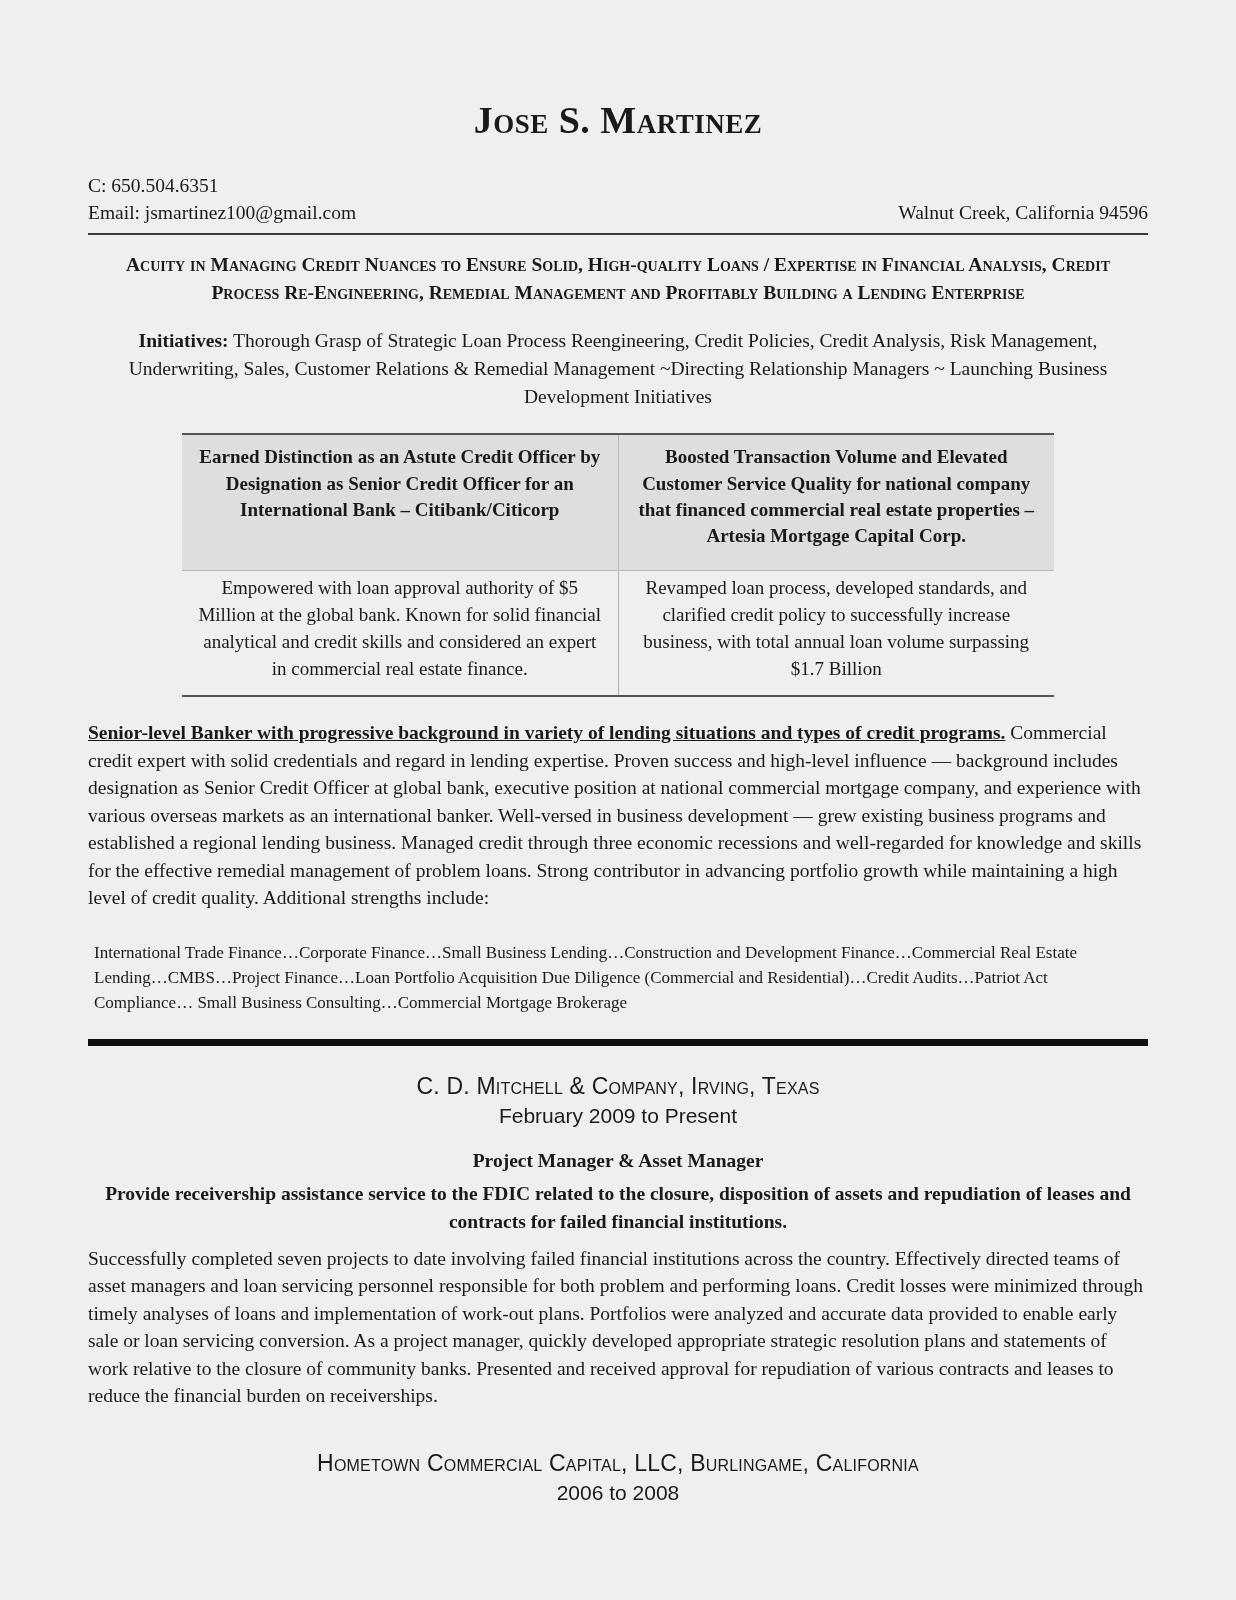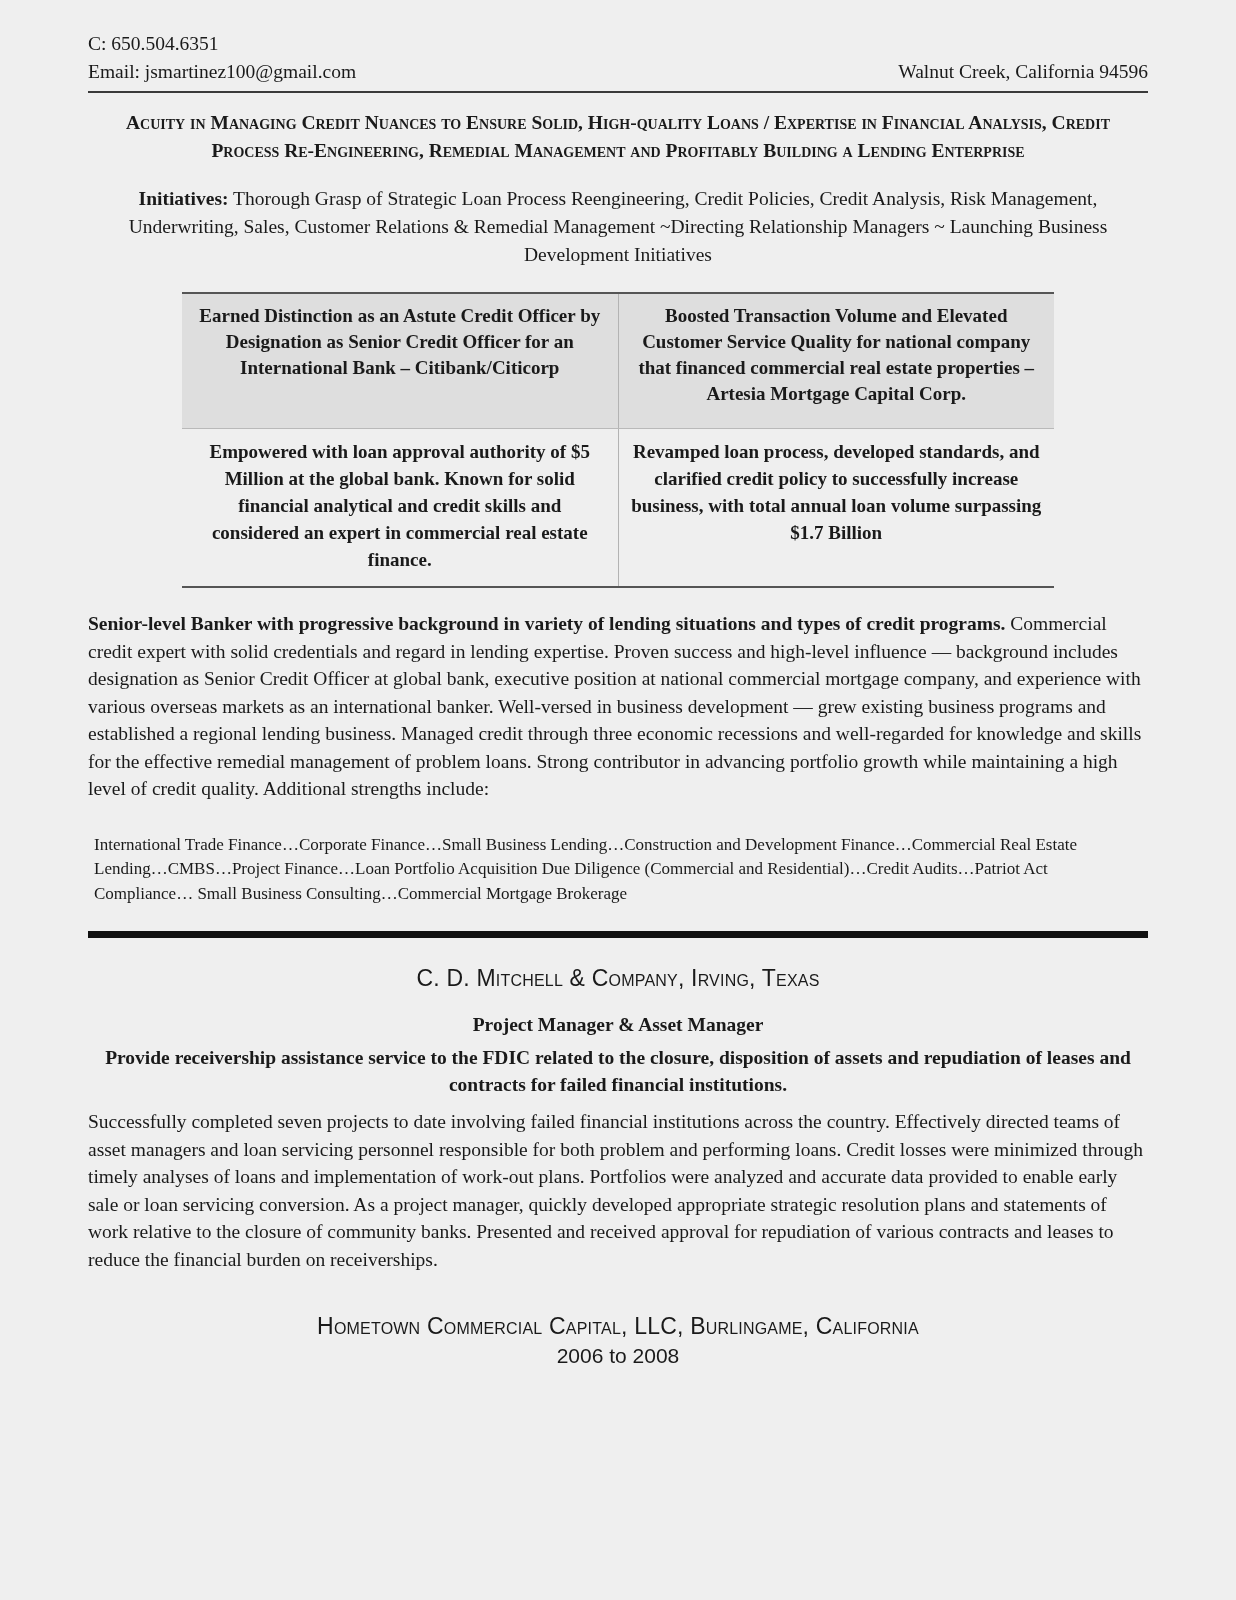--- a/index.html
+++ b/index.html
@@ -90,36 +90,35 @@
     font-size: 19px;
     line-height: 1.38;
     padding: 9px 12px 21px 12px;
     text-align: center;
     vertical-align: top;
   }
   .highlight-table th.col-left { border-right: 1px solid #b3b3b3; }
   .highlight-table td {
     font-size: 19px;
     line-height: 1.42;
-    padding: 10px 12px 12px 12px;
+    padding: 4px 12px 12px 12px;
     text-align: center;
     vertical-align: top;
     border-bottom: 2.5px solid #555;
-    font-weight: bold;
   }
   .highlight-table td.col-left { border-right: 1px solid #b3b3b3; }
 
   
   .summary {
     font-size: 19.5px;
     line-height: 1.41;
     margin-top: 22px;
     text-align: left;
   }
-  .summary .lead { font-weight: bold; }
+  .summary .lead { font-weight: bold; text-decoration: underline; }
 
   .specialties {
     font-size: 17px;
     line-height: 1.45;
     margin-top: 30px;
     padding: 0 6px;
   }
 
   .thick-rule {
     height: 7px;
@@ -173,20 +172,21 @@
     margin-top: 10px;
     text-align: left;
   }
   .employer.last { margin-top: 40px; }
 </style>
 </head>
 <body>
 
 <div class="page">
 
+  <div class="name">Jose S. Martinez</div>
 
   <div class="contact-block">
     <div class="contact-row">
       <span class="contact-left">C: 650.504.6351</span>
       <span class="contact-right"></span>
     </div>
     <div class="contact-row">
       <span class="contact-left">Email: jsmartinez100@gmail.com</span>
       <span class="contact-right">Walnut Creek, California 94596</span>
     </div>
@@ -219,20 +219,21 @@
   </div>
 
   <div class="specialties">International Trade Finance…Corporate Finance…Small Business Lending…Construction and Development Finance…Commercial Real Estate Lending…CMBS…Project Finance…Loan Portfolio Acquisition Due Diligence (Commercial and Residential)…Credit Audits…Patriot Act Compliance… Small Business Consulting…Commercial Mortgage Brokerage</div>
 
   <div class="thick-rule"></div>
 
 
   <div class="employer sans">
     <span class="co">C. D. Mitchell &amp; Company,</span><span class="loc"> Irving, Texas</span>
   </div>
+  <div class="dates sans">February 2009 to Present</div>
 
   <div class="role">Project Manager &amp; Asset Manager</div>
   <div class="role-sub">Provide receivership assistance service to the FDIC related to the closure, disposition of assets and repudiation of leases and contracts for failed financial institutions.</div>
   <div class="role-body">Successfully completed seven projects to date involving failed financial institutions across the country. Effectively directed teams of asset managers and loan servicing personnel responsible for both problem and performing loans. Credit losses were minimized through timely analyses of loans and implementation of work-out plans. Portfolios were analyzed and accurate data provided to enable early sale or loan servicing conversion. As a project manager, quickly developed appropriate strategic resolution plans and statements of work relative to the closure of community banks. Presented and received approval for repudiation of various contracts and leases to reduce the financial burden on receiverships.</div>
 
   <div class="employer sans last">
     <span class="co">Hometown Commercial Capital, LLC,</span><span class="loc"> Burlingame, California</span>
   </div>
   <div class="dates sans">2006 to 2008</div>
 

